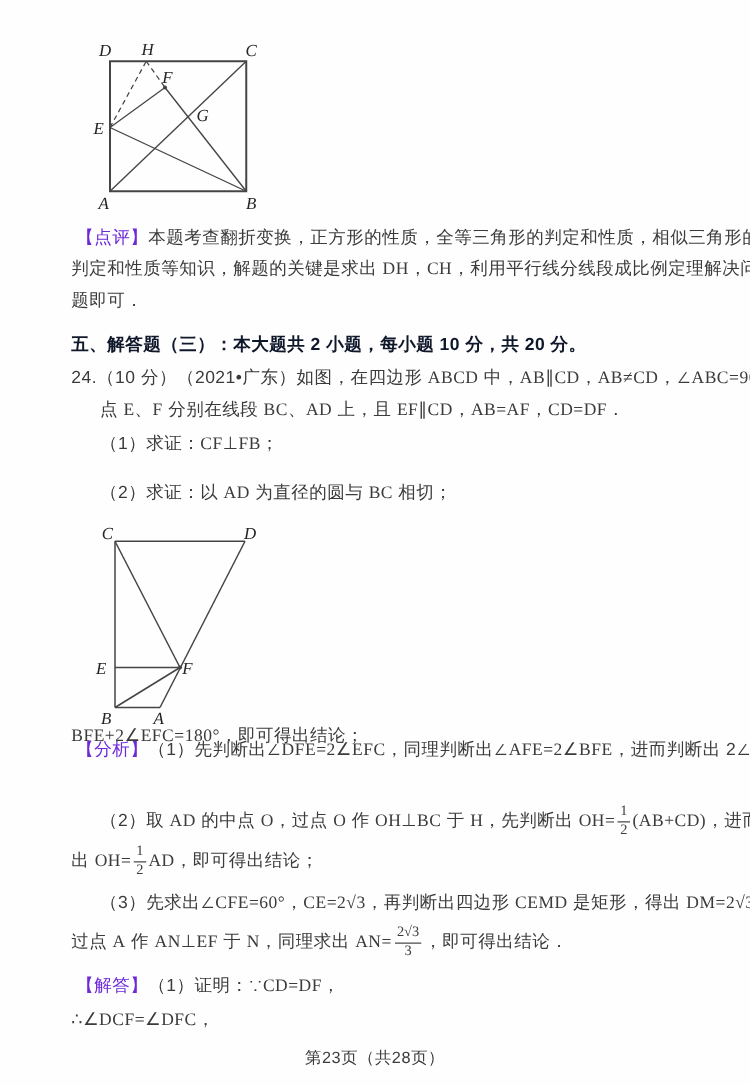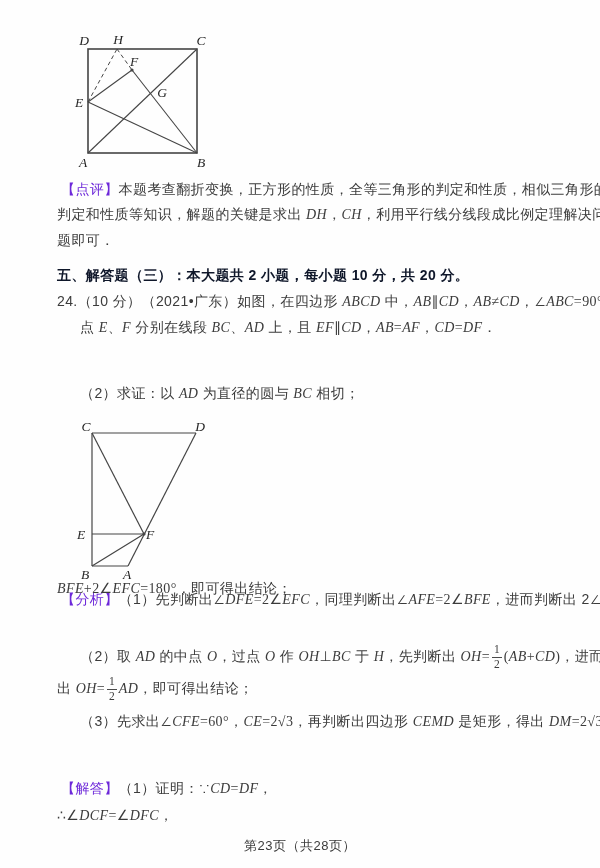--- a/index.html
+++ b/index.html
@@ -3,21 +3,21 @@
 <meta charset="utf-8">
 <style>
   * { margin:0; padding:0; box-sizing:border-box; }
   html,body { background:#ffffff; }
   #page {
     position:relative; width:600px; height:868px; background:#fefefe;
     font-family:"Liberation Sans", sans-serif;
     font-size:14px; color:#3b3b3b; overflow:hidden;
   }
   .line { position:absolute; white-space:nowrap; letter-spacing:0.4px; line-height:20px; }
-  .math { font-family:"Liberation Serif", serif; font-style:italic; }
+  .math { font-family:"Liberation Serif", serif; }
   .snum { font-family:"Liberation Serif", serif; font-style:normal; }
   .blab { color:#6d28d9; }
   .hdr  { font-weight:bold; color:#0f172a; letter-spacing:0.4px; }
   .frac {
     display:inline-flex; flex-direction:column; align-items:center;
     vertical-align:middle; font-family:"Liberation Serif", serif;
     font-size:11.5px; line-height:1.15; margin:0 2px; letter-spacing:0;
     color:#3b3b3b;
   }
   .frac .fn { border-bottom:1px solid #4a4a4a; padding:0 2px 0.5px; }
@@ -56,20 +56,21 @@
 
   <div class="line" style="left:61px; top:179px;"><span class="blab">【点评】</span><span>本题考查翻折变换，正方形的性质，全等三角形的判定和性质，相似三角形的</span></div>
   <div class="line" style="left:57px; top:204px;"><span>判定和性质等知识，解题的关键是求出 </span><span class="math">DH</span><span>，</span><span class="math">CH</span><span>，利用平行线分线段成比例定理解决问</span></div>
   <div class="line" style="left:57px; top:230px;"><span>题即可．</span></div>
 
   <div class="line hdr" style="left:57px; top:265px;">五、解答题（三）：本大题共 2 小题，每小题 10 分，共 20 分。</div>
 
   <div class="line" style="left:57px; top:291px;"><span>24.（10 分）（2021•广东）如图，在四边形 </span><span class="math">ABCD</span><span> 中，</span><span class="math">AB</span><span class="snum">∥</span><span class="math">CD</span><span>，</span><span class="math">AB</span><span class="snum">≠</span><span class="math">CD</span><span>，∠</span><span class="math">ABC</span><span class="snum">=90°</span></div>
   <div class="line" style="left:80px; top:317px;"><span>点 </span><span class="math">E</span><span>、</span><span class="math">F</span><span> 分别在线段 </span><span class="math">BC</span><span>、</span><span class="math">AD</span><span> 上，且 </span><span class="math">EF</span><span class="snum">∥</span><span class="math">CD</span><span>，</span><span class="math">AB</span><span class="snum">=</span><span class="math">AF</span><span>，</span><span class="math">CD</span><span class="snum">=</span><span class="math">DF</span><span>．</span></div>
 
+  <div class="line" style="left:80px; top:344px;"><span>（1）求证：</span><span class="math">CF</span><span class="snum">⊥</span><span class="math">FB</span><span>；</span></div>
   <div class="line" style="left:80px; top:371px;margin-top:12px;"><span>（2）求证：以 </span><span class="math">AD</span><span> 为直径的圆与 </span><span class="math">BC</span><span> 相切；</span></div>
 
   <svg class="fig" style="left:70px; top:418px;" width="150" height="168" viewBox="0 0 150 168">
     <g stroke="#454545" fill="none" stroke-width="1.2">
       <line x1="22" y1="15" x2="126" y2="15"></line>
       <line x1="22" y1="15" x2="22" y2="148"></line>
       <line x1="22" y1="148" x2="58" y2="148"></line>
       <line x1="58" y1="148" x2="126" y2="15"></line>
       <line x1="22" y1="116" x2="74" y2="116"></line>
       <line x1="22" y1="15" x2="74" y2="116"></line>
@@ -88,19 +89,23 @@
   <div class="line" style="left:57px; top:578px;"><span class="math">BFE</span><span class="snum">+2</span><span>∠</span><span class="math">EFC</span><span class="snum">=180°</span><span>，即可得出结论；</span></div>
   <div class="line" style="left:80px; top:643px;"><span>（2）取 </span><span class="math">AD</span><span> 的中点 </span><span class="math">O</span><span>，过点 </span><span class="math">O</span><span> 作 </span><span class="math">OH</span><span class="snum">⊥</span><span class="math">BC</span><span> 于 </span><span class="math">H</span><span>，先判断出 </span><span class="math">OH</span><span class="snum">=</span><span class="frac">
         <span class="fn">1</span>
         <span class="fd">2</span>
       </span><span class="snum">(</span><span class="math">AB</span><span class="snum">+</span><span class="math">CD</span><span class="snum">)</span><span>，进而判断</span></div>
   <div class="line" style="left:57px; top:675px;"><span>出 </span><span class="math">OH</span><span class="snum">=</span><span class="frac">
         <span class="fn">1</span>
         <span class="fd">2</span>
       </span><span class="math">AD</span><span>，即可得出结论；</span></div>
   <div class="line" style="left:80px; top:711px;"><span>（3）先求出∠</span><span class="math">CFE</span><span class="snum">=60°</span><span>，</span><span class="math">CE</span><span class="snum">=2√3</span><span>，再判断出四边形 </span><span class="math">CEMD</span><span> 是矩形，得出 </span><span class="math">DM</span><span class="snum">=2√3</span></div>
+  <div class="line" style="left:57px; top:740px;"><span>过点 </span><span class="math">A</span><span> 作 </span><span class="math">AN</span><span class="snum">⊥</span><span class="math">EF</span><span> 于 </span><span class="math">N</span><span>，同理求出 </span><span class="math">AN</span><span class="snum">=</span><span class="frac">
+        <span class="fn">2√3</span>
+        <span class="fd">3</span>
+      </span><span>，即可得出结论．</span></div>
 
   <div class="line" style="left:61px; top:778px;"><span class="blab">【解答】</span><span>（1）证明：∵</span><span class="math">CD</span><span class="snum">=</span><span class="math">DF</span><span>，</span></div>
   <div class="line" style="left:57px; top:805px;"><span>∴∠</span><span class="math">DCF</span><span class="snum">=∠</span><span class="math">DFC</span><span>，</span></div>
 
   <div class="footer" style="top:837px;">第23页（共28页）</div>
 
 </div>
 
 </body></html>

